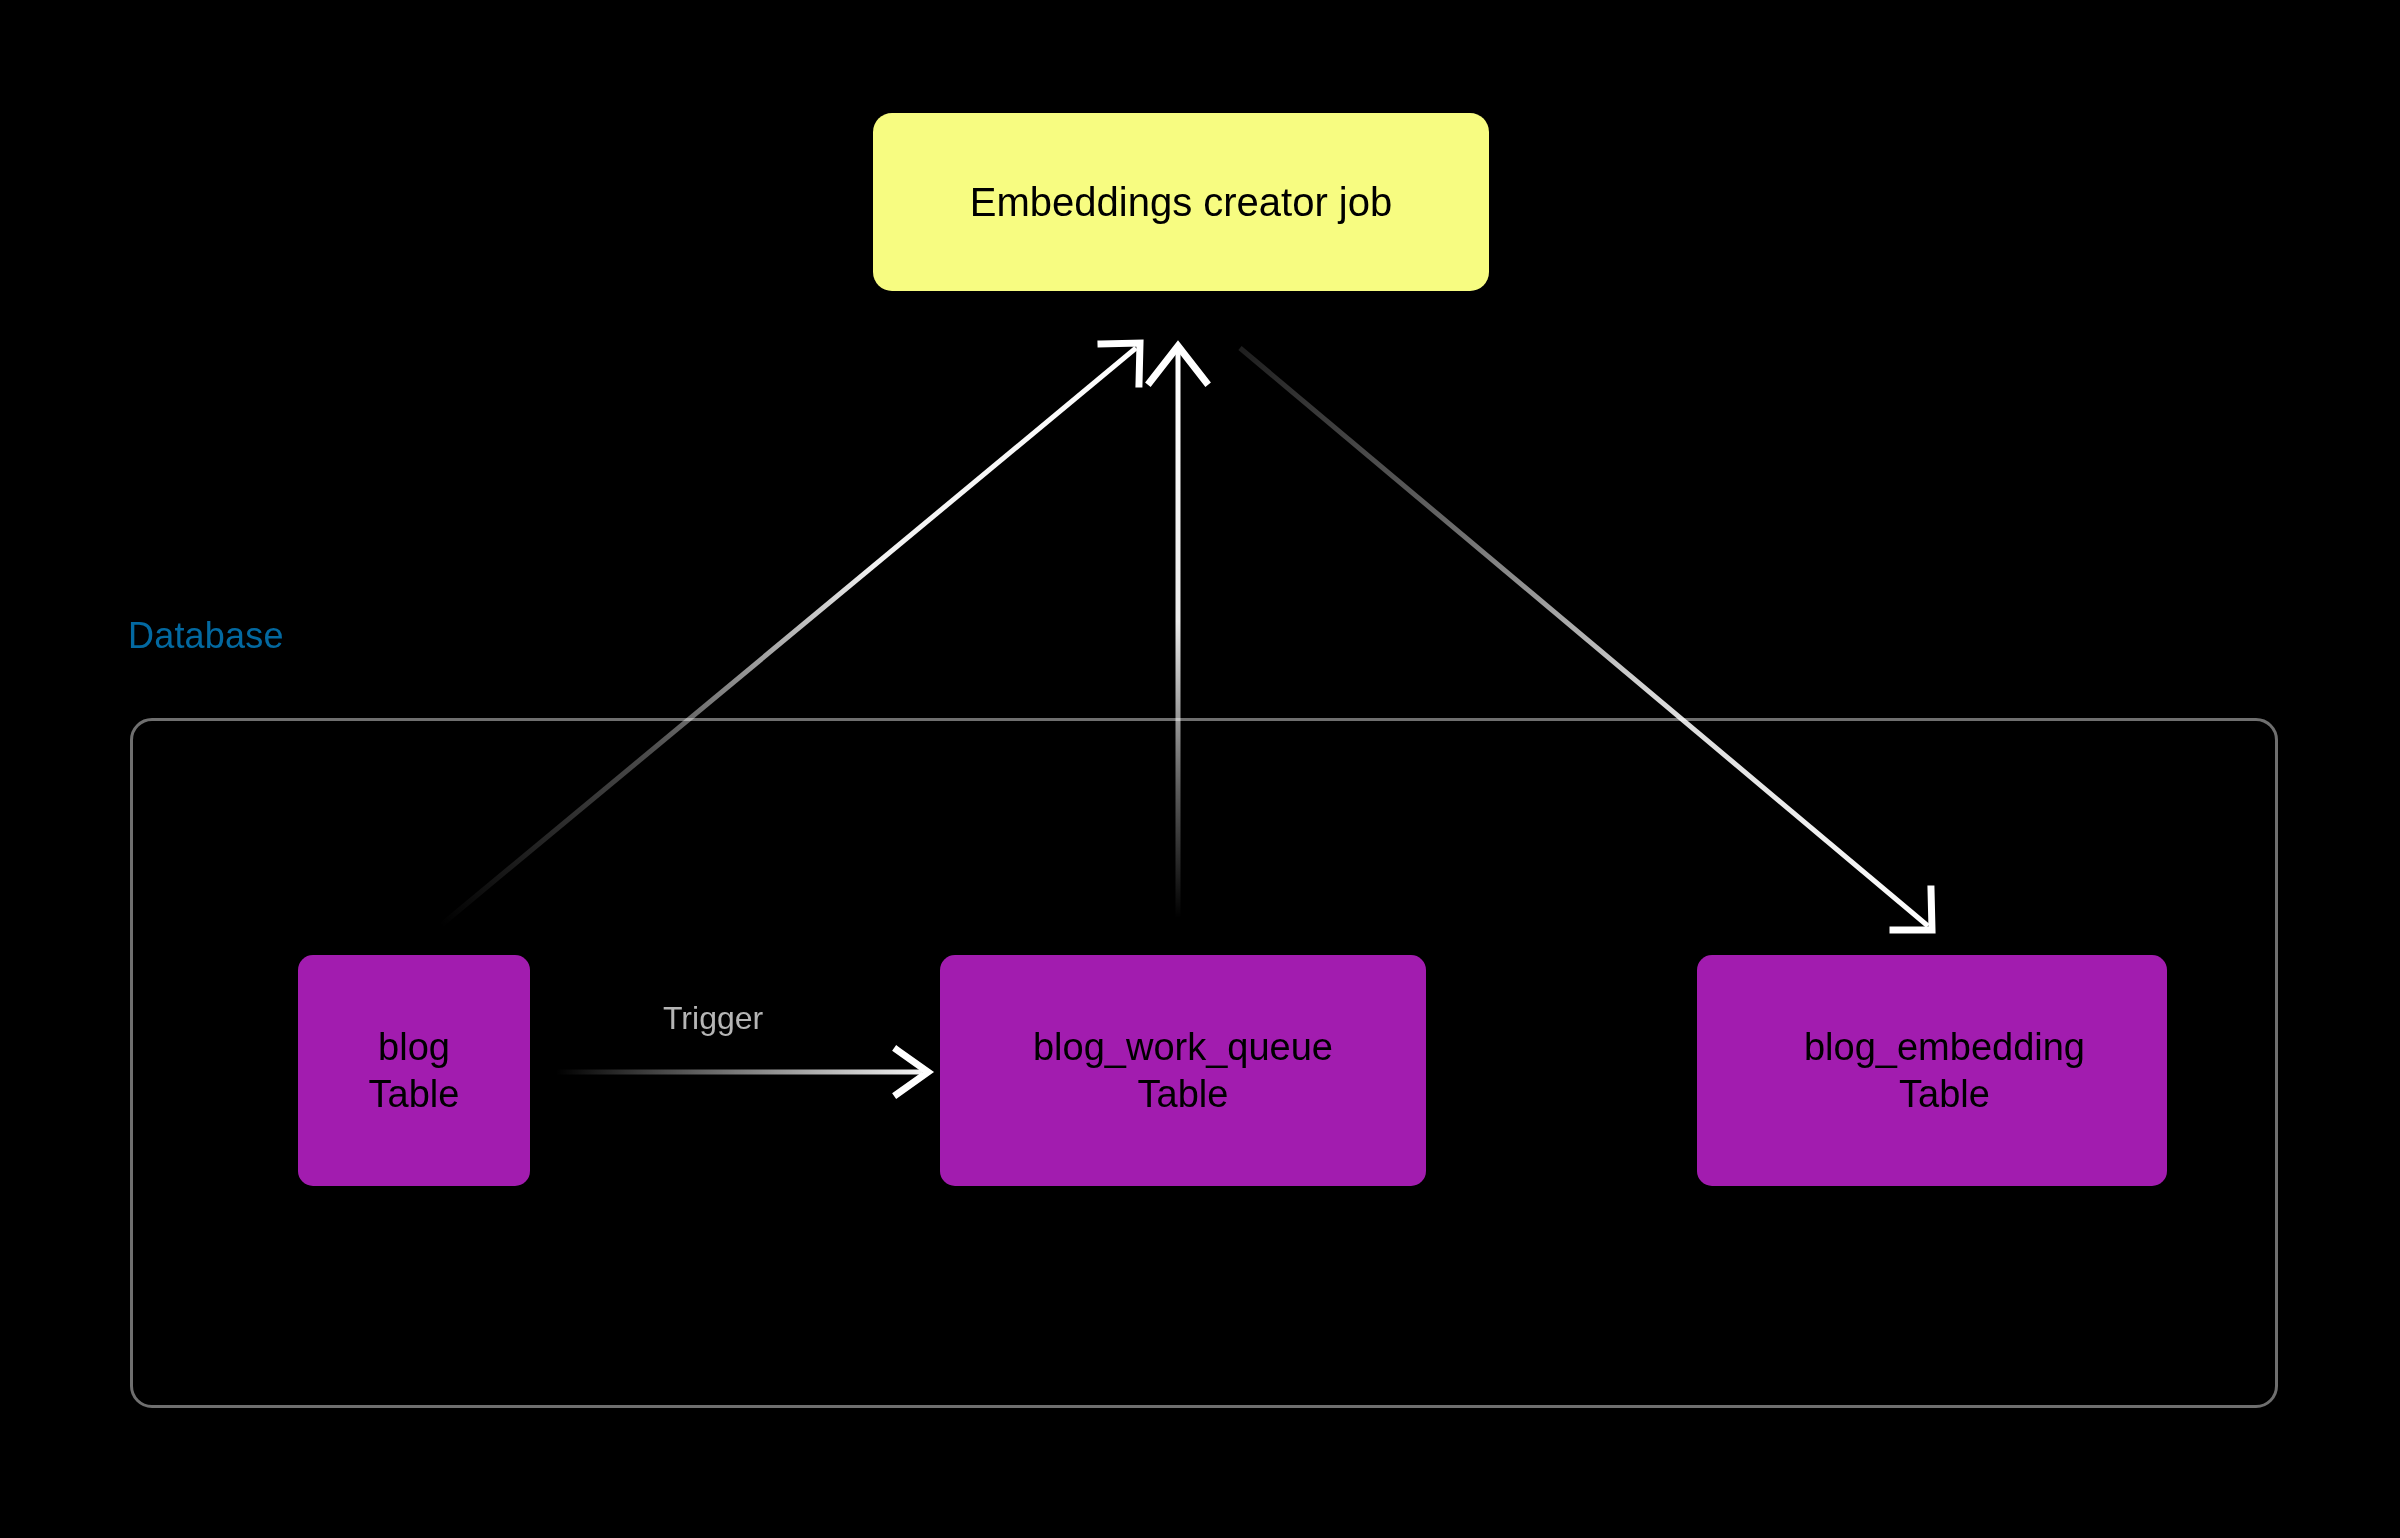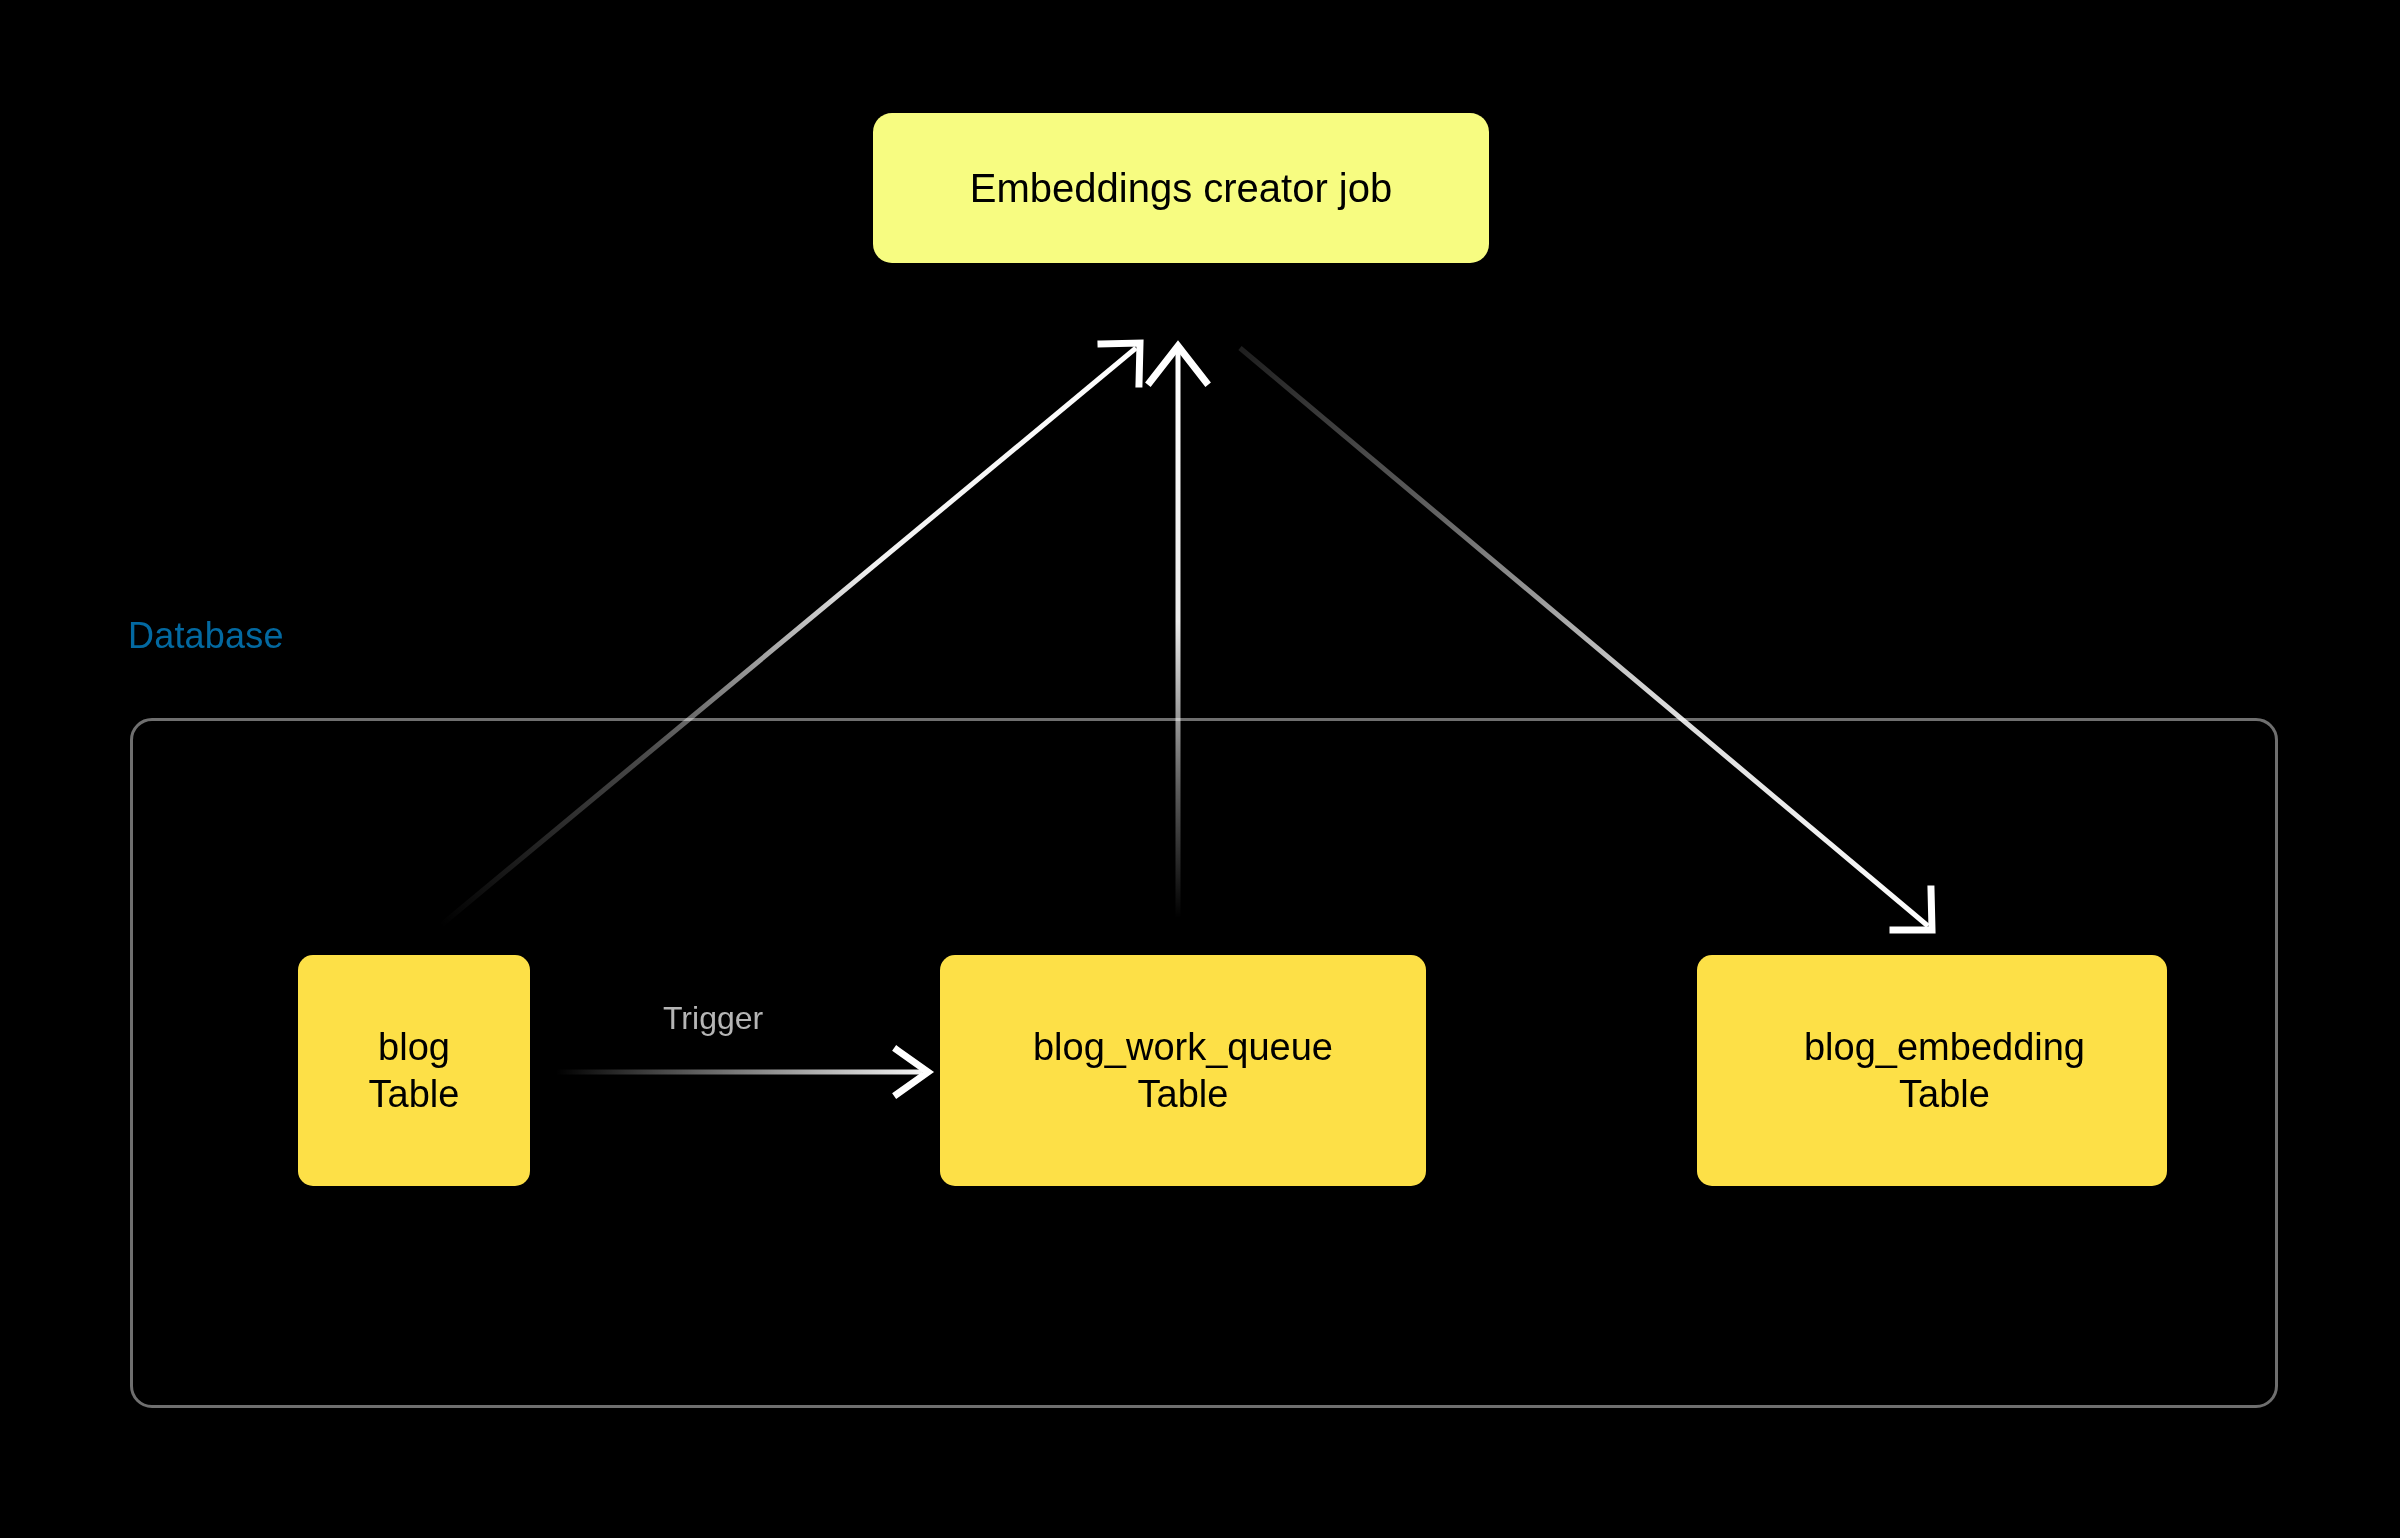--- a/index.html
+++ b/index.html
@@ -41,28 +41,28 @@
     box-sizing: border-box;
     line-height: 1.22;
     color: #000000;
     white-space: pre-line;
   }
 
   #job-node {
     left: 873px;
     top: 113px;
     width: 616px;
-    height: 150px;
+    height: 178px;
     background: #f7fc81;
     border-radius: 19px;
     font-size: 40px;
   }
 
   .table-node {
-    background: #fde047;
+    background: #a21caf;
     border-radius: 15px;
     font-size: 38px;
   }
 
   #blog-node {
     left: 298px;
     top: 955px;
     width: 232px;
     height: 231px;
   }

